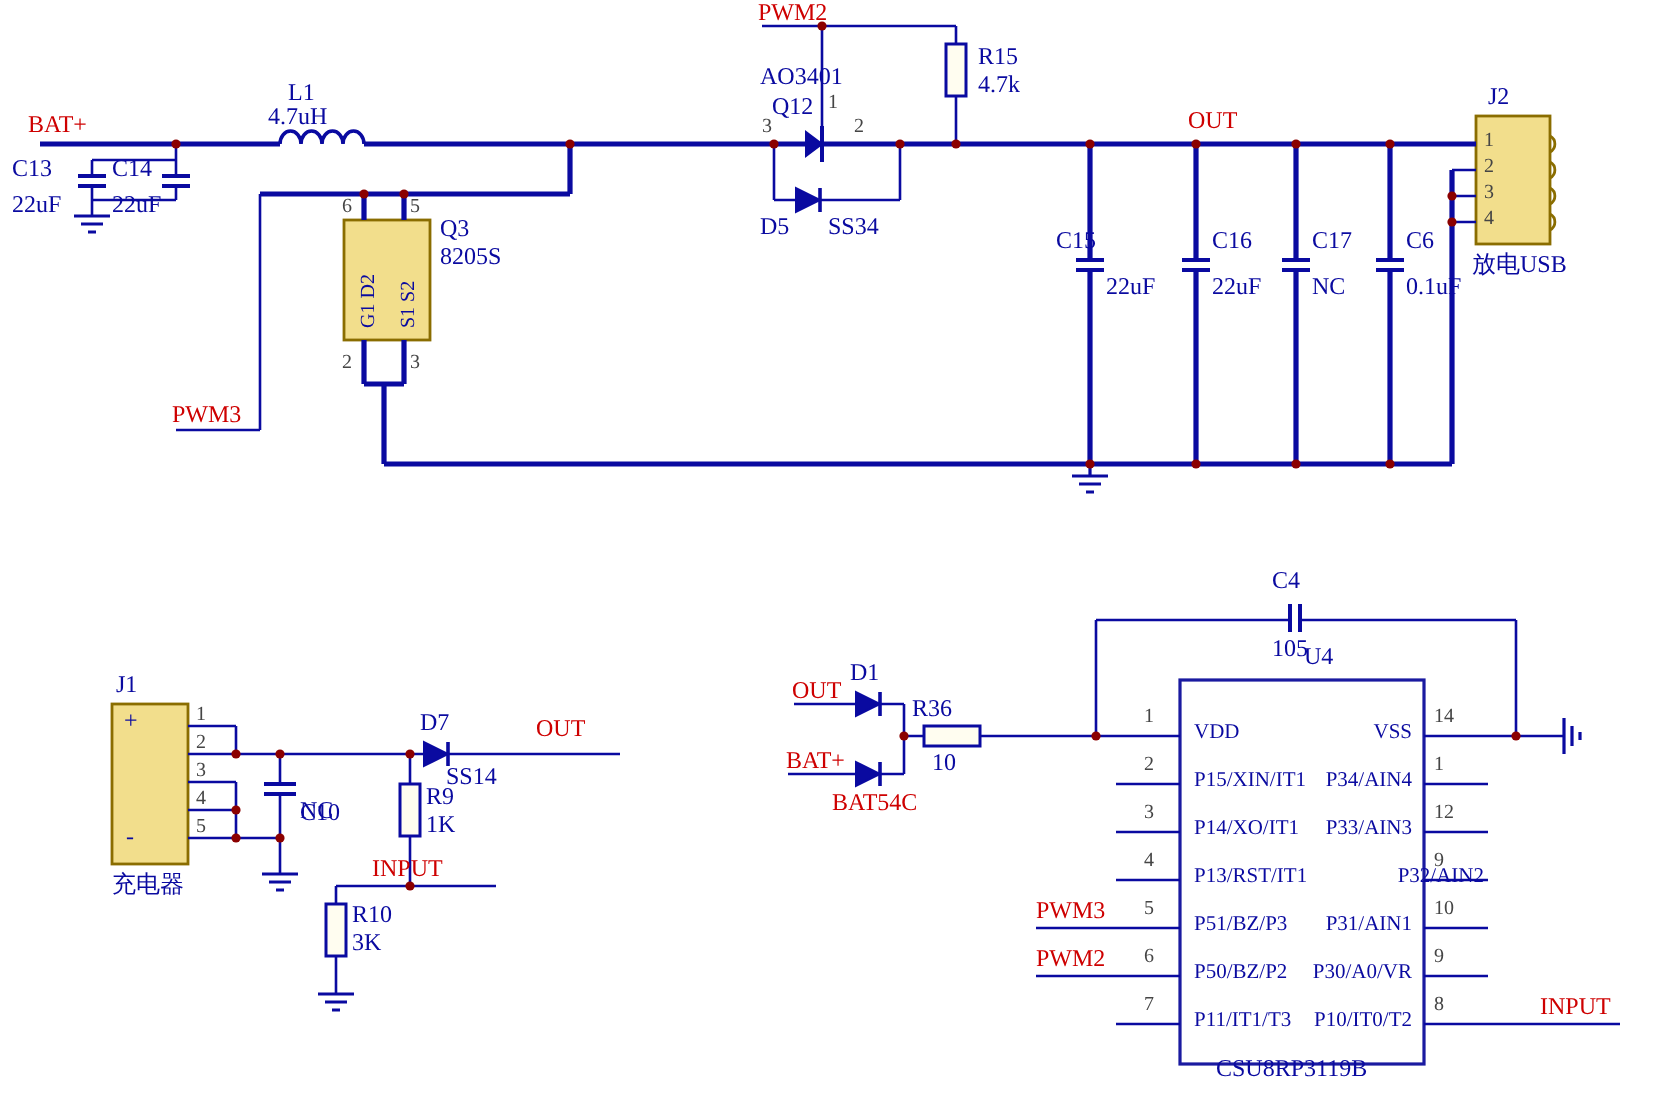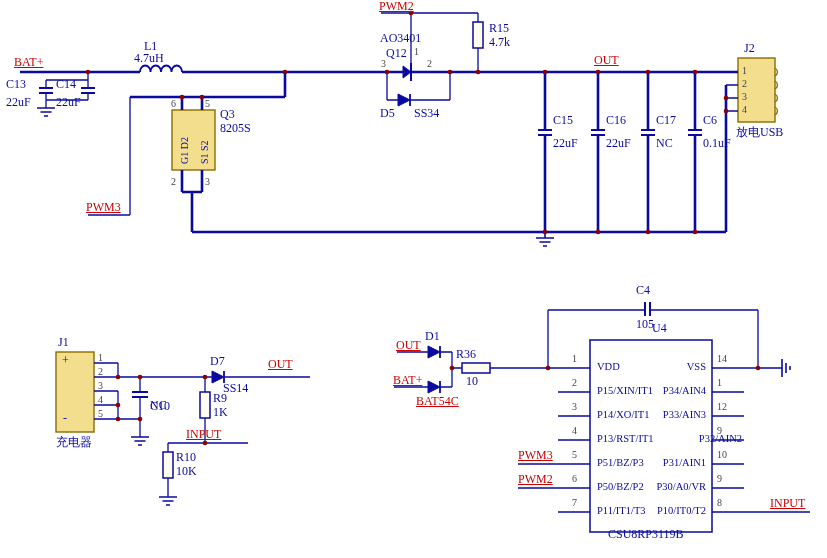--- a/index.html
+++ b/index.html
@@ -1,19 +1,19 @@
 <!DOCTYPE html>
 <html><head>
 <meta charset="utf-8">
 <style>
   html,body{margin:0;padding:0;background:#fff;}
   .stage{position:relative;width:827px;height:558px;background:#ffffff;overflow:hidden;
          font-family:"Liberation Serif",serif;}
   .lbl{position:absolute;font-size:12px;line-height:1.1;color:#0a0aa0;white-space:nowrap;}
-  .net{color:#ce0000;text-decoration:underline;}
+  .net{color:#ce0000;}
   .pn{font-size:10px;color:#454545;}
   .pname{font-size:10.5px;color:#0a0aa0;}
   .r{width:106px;text-align:right;}
   .rot{transform:rotate(-90deg);transform-origin:left top;font-size:10px;color:#0a0aa0;}
   svg{position:absolute;left:0;top:0;}
 </style>
 </head>
 <body>
 
 <div class="stage">
@@ -130,21 +130,21 @@
   <span class="lbl" style="left:386px;top:47px">Q12</span>
   <span class="lbl pn" style="left:381px;top:58px">3</span>
   <span class="lbl pn" style="left:427px;top:58px">2</span>
   <span class="lbl pn" style="left:414px;top:46px">1</span>
 
   <span class="lbl" style="left:489px;top:22px">R15</span>
   <span class="lbl" style="left:489px;top:36px">4.7k</span>
   <span class="lbl" style="left:380px;top:107px">D5</span>
   <span class="lbl" style="left:414px;top:107px">SS34</span>
 
-  <span class="lbl" style="left:553px;top:114px">C15</span>
+  <span class="lbl" style="left:528px;top:114px">C15</span>
   <span class="lbl" style="left:553px;top:137px">22uF</span>
   <span class="lbl" style="left:606px;top:114px">C16</span>
   <span class="lbl" style="left:606px;top:137px">22uF</span>
   <span class="lbl" style="left:656px;top:114px">C17</span>
   <span class="lbl" style="left:656px;top:137px">NC</span>
   <span class="lbl" style="left:703px;top:114px">C6</span>
   <span class="lbl" style="left:703px;top:137px">0.1uF</span>
 
   <span class="lbl" style="left:744px;top:42px">J2</span>
   <span class="lbl pn" style="left:742px;top:65px">1</span>
@@ -163,21 +163,21 @@
   <span class="lbl pn" style="left:98px;top:408px">5</span>
   <span class="lbl" style="left:56px;top:436px">充电器</span>
 
   <span class="lbl" style="left:150px;top:400px">C10</span>
   <span class="lbl" style="left:150px;top:399px">NC</span>
   <span class="lbl" style="left:210px;top:355px">D7</span>
   <span class="lbl" style="left:223px;top:382px">SS14</span>
   <span class="lbl" style="left:213px;top:392px">R9</span>
   <span class="lbl" style="left:213px;top:406px">1K</span>
   <span class="lbl" style="left:176px;top:451px">R10</span>
-  <span class="lbl" style="left:176px;top:465px">10K</span>
+  <span class="lbl" style="left:176px;top:465px">3K</span>
 
   <span class="lbl" style="left:425px;top:330px">D1</span>
   <span class="lbl" style="left:456px;top:348px">R36</span>
   <span class="lbl" style="left:466px;top:375px">10</span>
   <span class="lbl" style="left:636px;top:284px">C4</span>
   <span class="lbl" style="left:636px;top:318px">105</span>
 
   <span class="lbl" style="left:652px;top:322px">U4</span>
   <span class="lbl" style="left:608px;top:528px">CSU8RP3119B</span>
 

